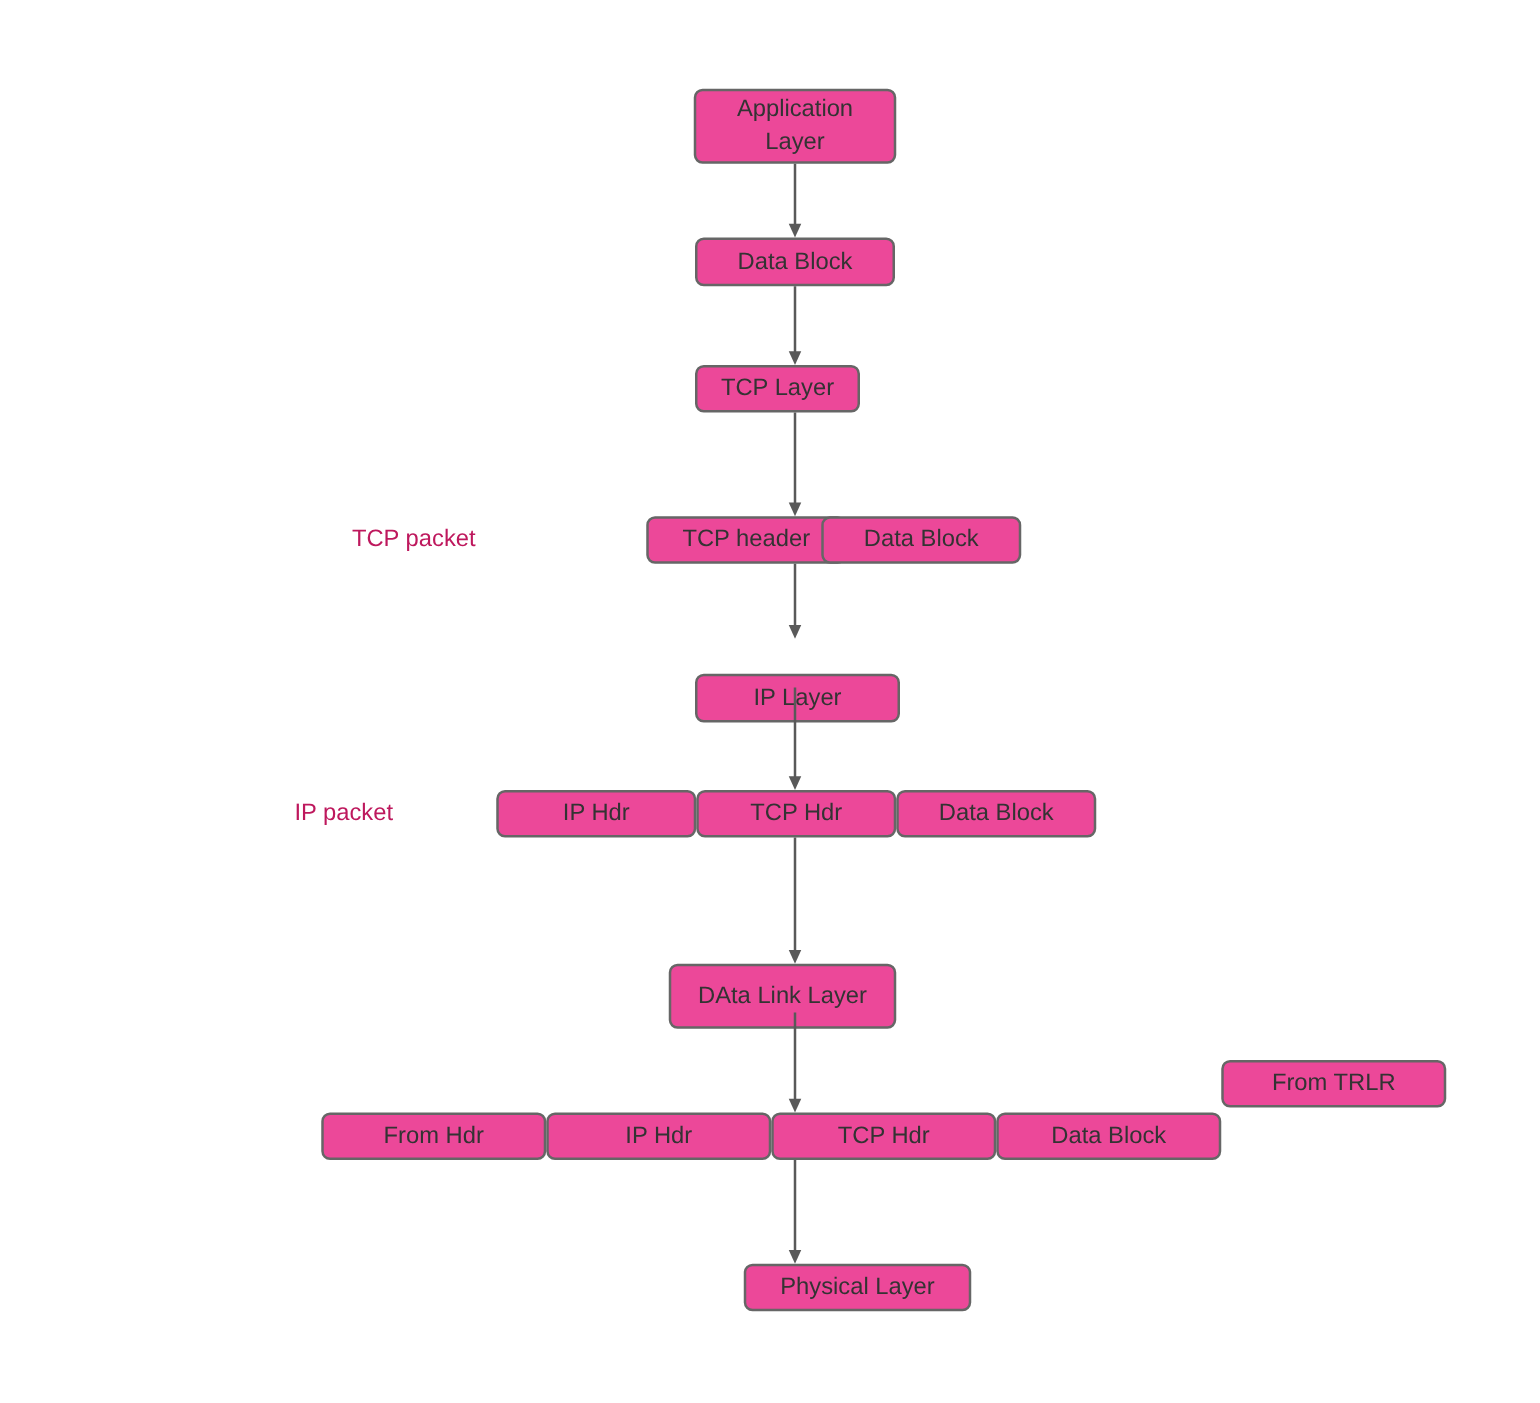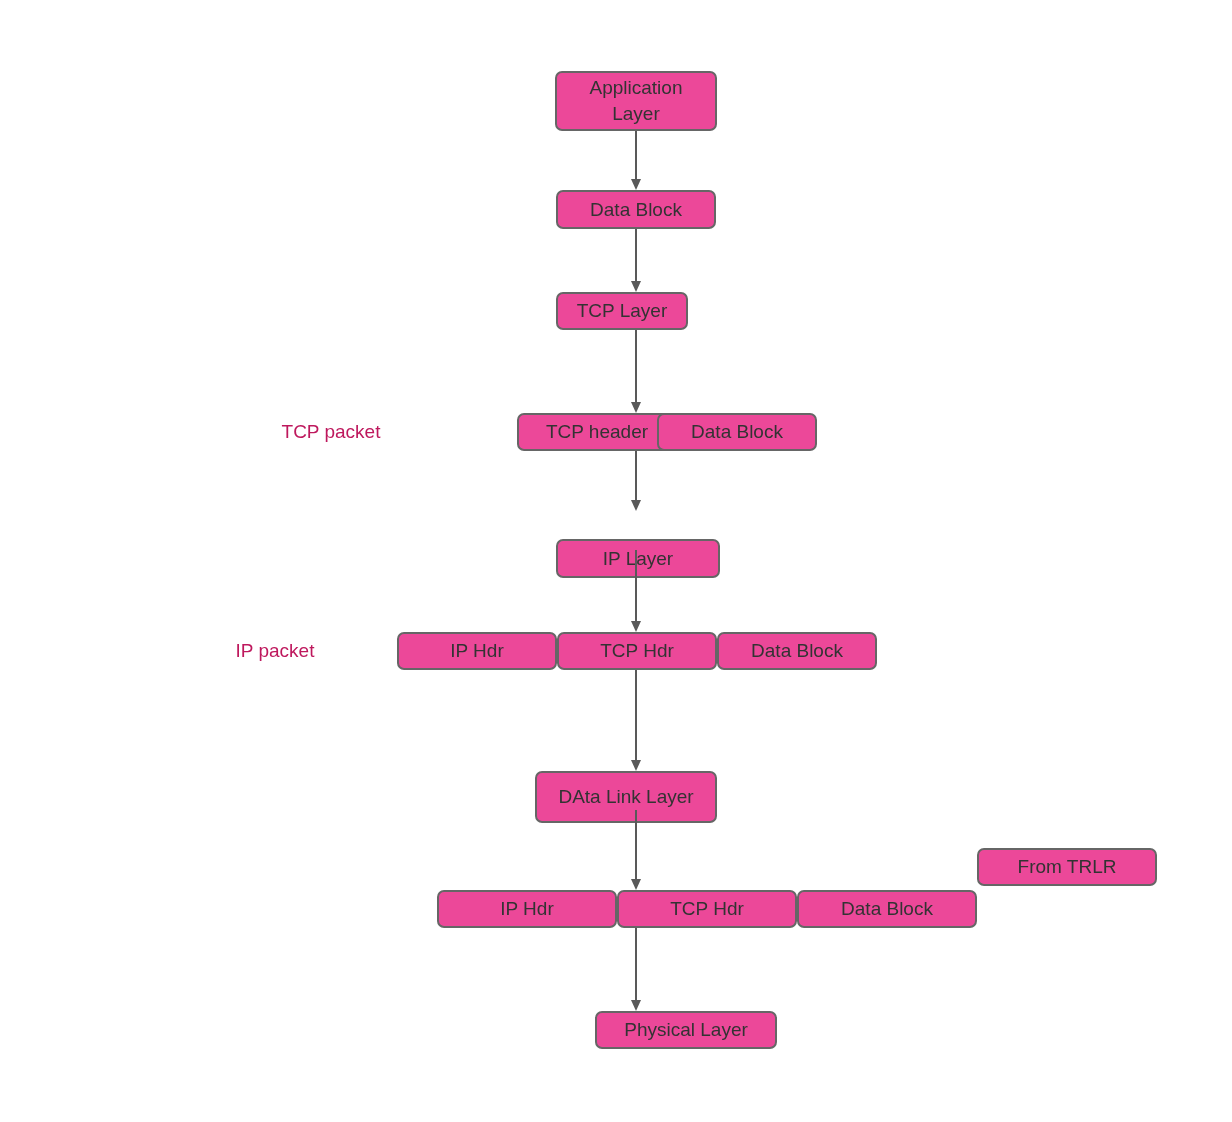--- a/index.html
+++ b/index.html
@@ -83,20 +83,21 @@
 
   <div class="row-label" style="left:251px; top:413px; width:160px; height:38px;">TCP packet</div>
   <div class="node" style="left:497px; top:413px; width:160px; height:38px;margin-left:20px;">TCP header</div>
   <div class="node" style="left:657px; top:413px; width:160px; height:38px;">Data Block</div>
 
   <div class="row-label" style="left:195px; top:632px; width:160px; height:38px;">IP packet</div>
   <div class="node" style="left:397px; top:632px; width:160px; height:38px;">IP Hdr</div>
   <div class="node" style="left:557px; top:632px; width:160px; height:38px;">TCP Hdr</div>
   <div class="node" style="left:717px; top:632px; width:160px; height:38px;">Data Block</div>
 
+  <div class="node" style="left:257px; top:890px; width:180px; height:38px;">From Hdr</div>
   <div class="node" style="left:437px; top:890px; width:180px; height:38px;">IP Hdr</div>
   <div class="node" style="left:617px; top:890px; width:180px; height:38px;">TCP Hdr</div>
   <div class="node" style="left:797px; top:890px; width:180px; height:38px;">Data Block</div>
   <div class="node" style="left:977px; top:848px; width:180px; height:38px;">From TRLR</div>
 
   <div class="arrow" style="left:635px; top:131px; height:59px;"></div>
   <div class="arrow" style="left:635px; top:229px; height:63px;"></div>
   <div class="arrow" style="left:635px; top:330px; height:83px;"></div>
   <div class="arrow" style="left:635px; top:451px; height:60px;"></div>
   <div class="arrow" style="left:635px; top:550px; height:82px;"></div>

